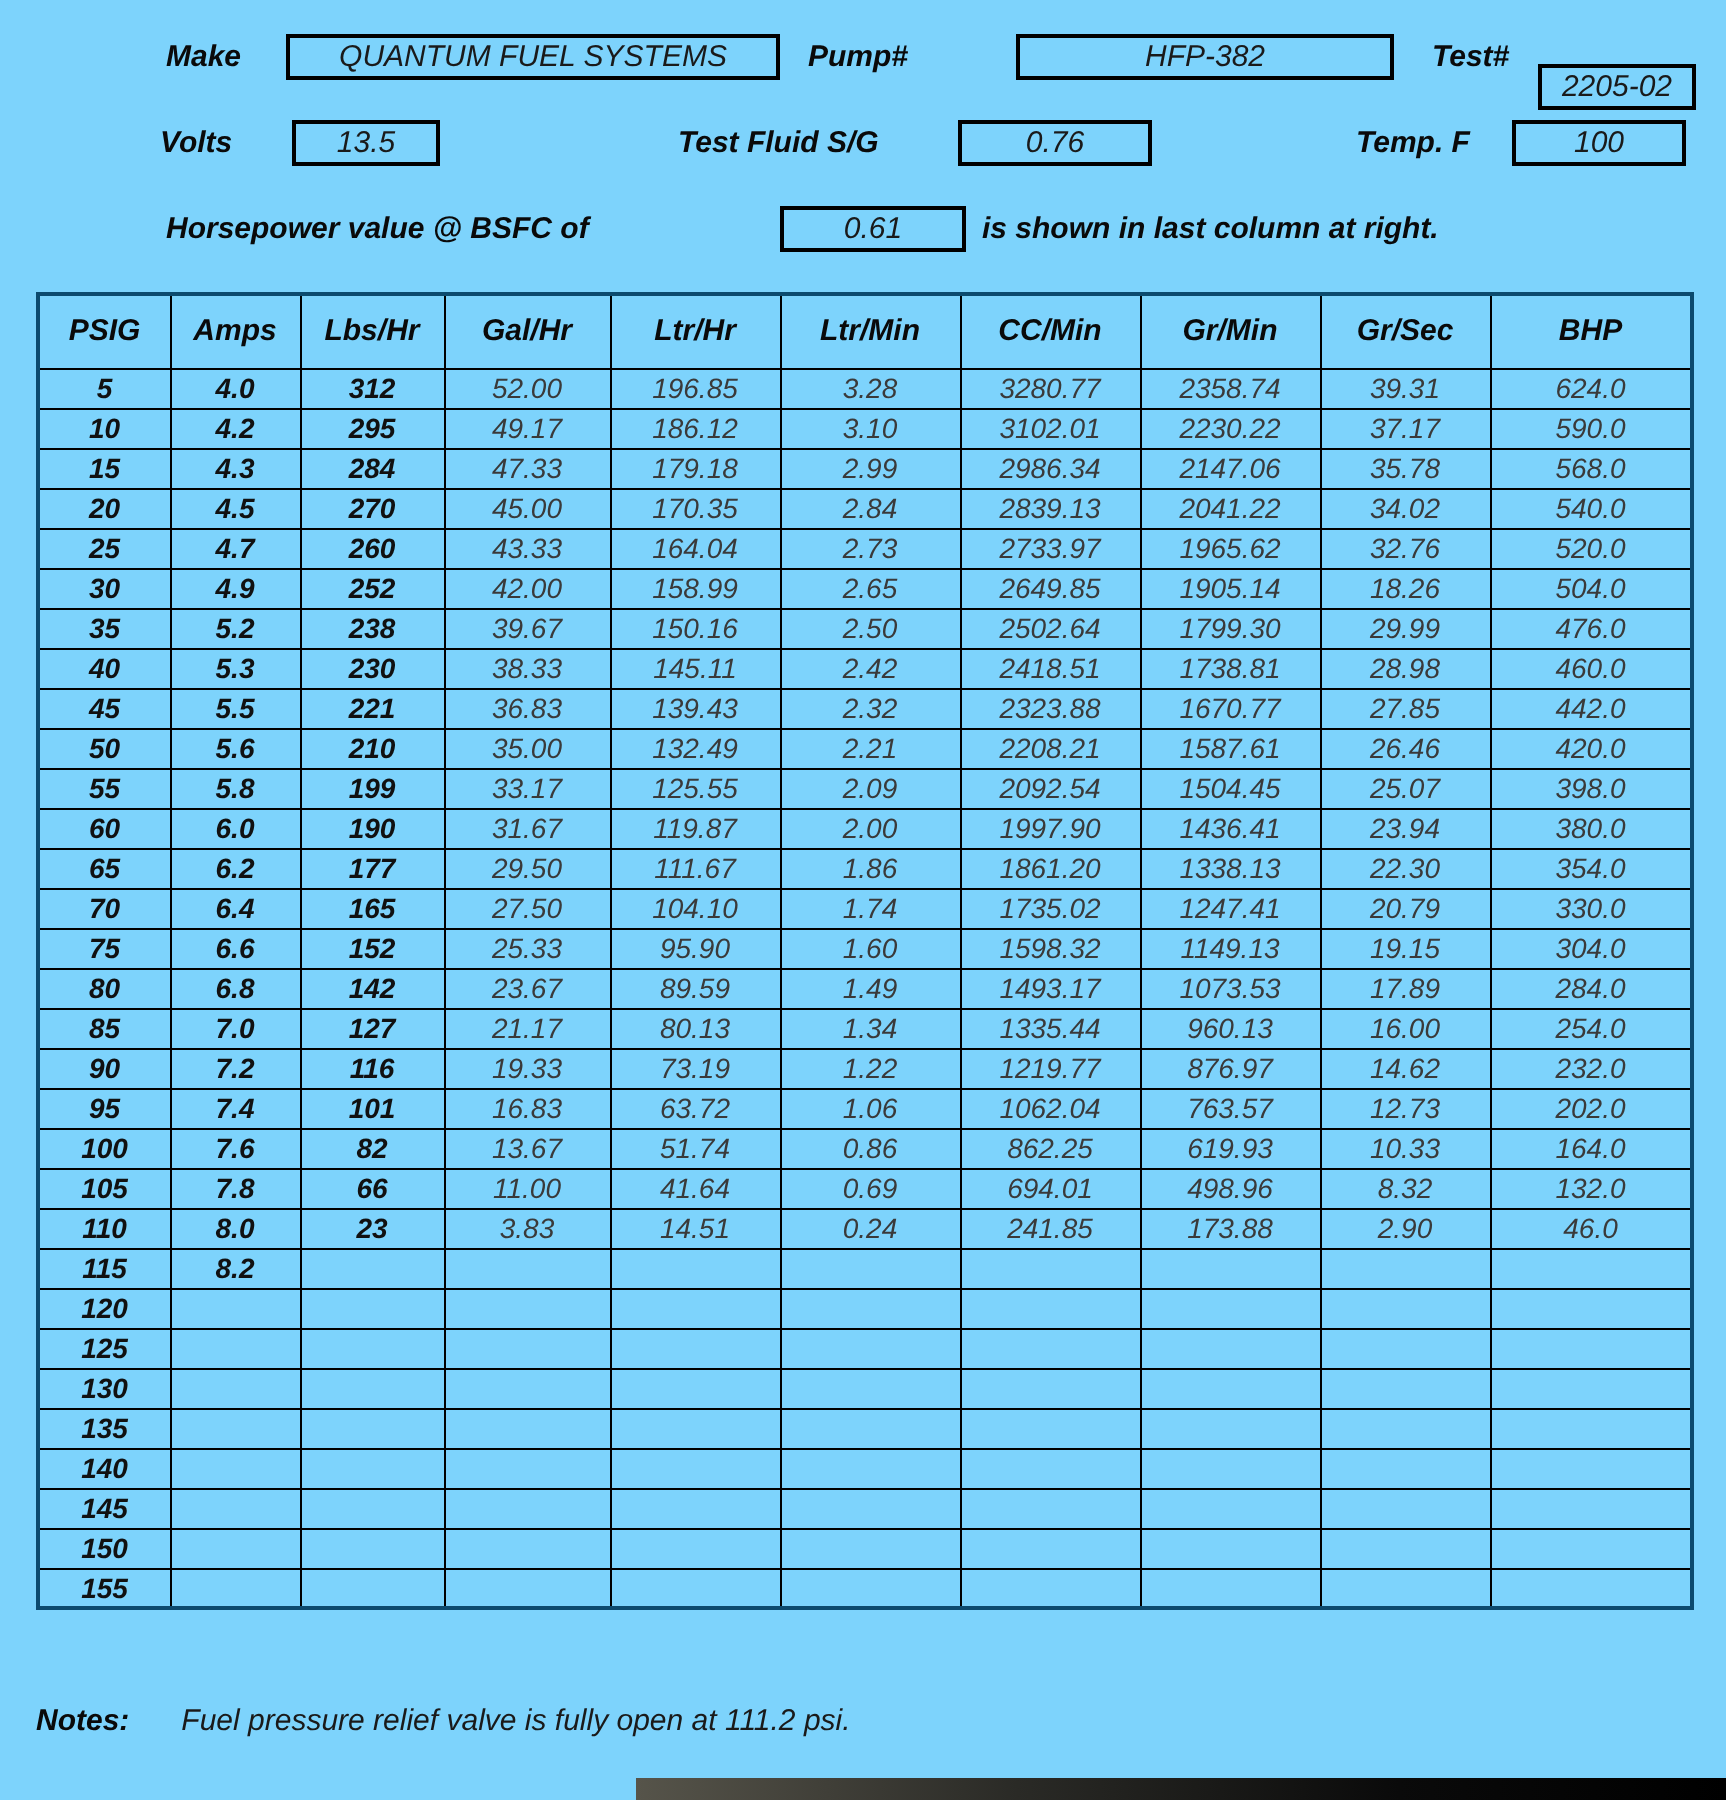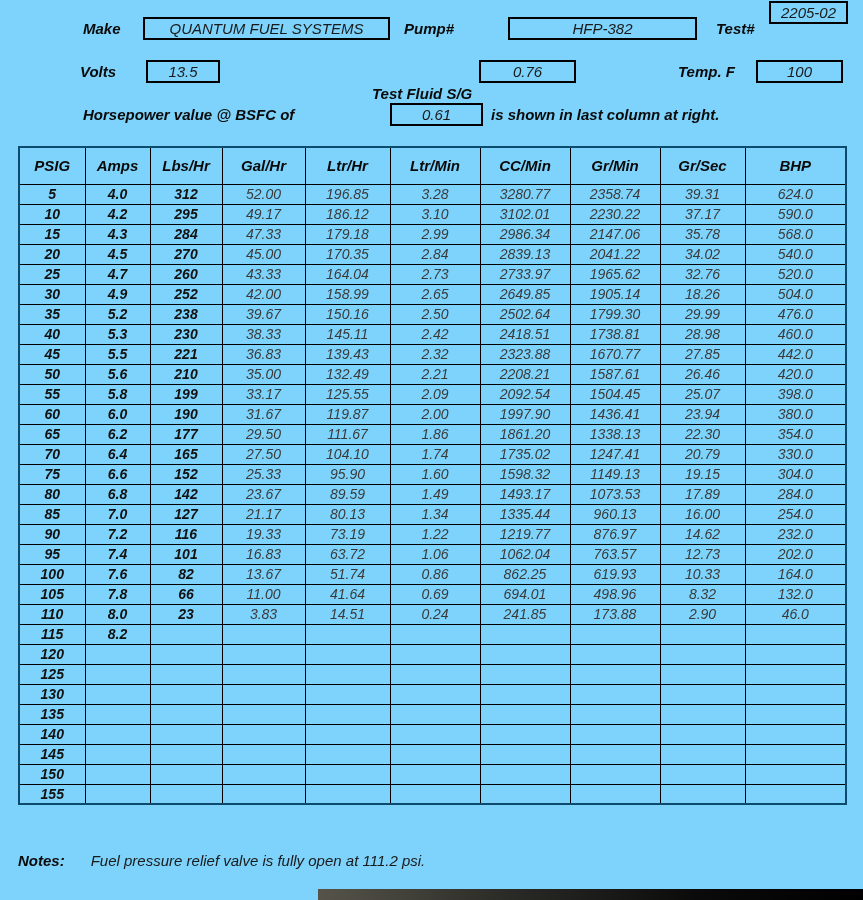--- a/index.html
+++ b/index.html
@@ -83,25 +83,25 @@
 </head>
 <body>
 
 <div class="page">
 
   <span class="lbl" style="left:83px; top:20px;">Make</span>
   <div class="box" style="left:143px; top:17px; width:247px;">QUANTUM FUEL SYSTEMS</div>
   <span class="lbl" style="left:404px; top:20px;">Pump#</span>
   <div class="box" style="left:477px; top:17px; width:189px;margin-left:31px;">HFP-382</div>
   <span class="lbl" style="left:716px; top:20px;">Test#</span>
-  <div class="box" style="left:769px; top:1px; width:79px;">2205-02</div>
+  <div class="box" style="left:769px; top:32px; width:79px;">2205-02</div>
 
   <span class="lbl" style="left:80px; top:63px;">Volts</span>
   <div class="box" style="left:146px; top:60px; width:74px;">13.5</div>
-  <span class="lbl" style="left:372px; top:63px;margin-top:22px;">Test Fluid S/G</span>
+  <span class="lbl" style="left:339px; top:63px;">Test Fluid S/G</span>
   <div class="box" style="left:479px; top:60px; width:97px;">0.76</div>
   <span class="lbl" style="left:678px; top:63px;">Temp.  F</span>
   <div class="box" style="left:756px; top:60px; width:87px;">100</div>
 
   <span class="lbl" style="left:83px; top:106px;">Horsepower value @  BSFC of</span>
   <div class="box" style="left:390px; top:103px; width:93px;">0.61</div>
   <span class="lbl" style="left:491px; top:106px;">is shown in last column at right.</span>
 
   <table class="data-table">
     <colgroup>

